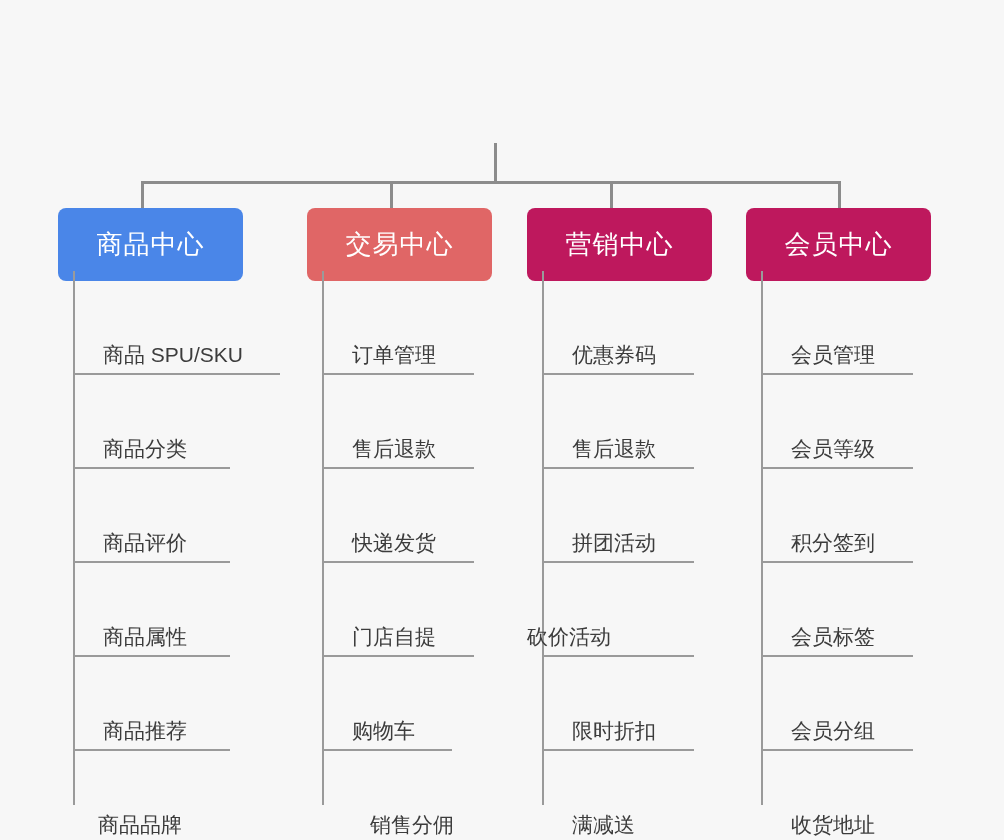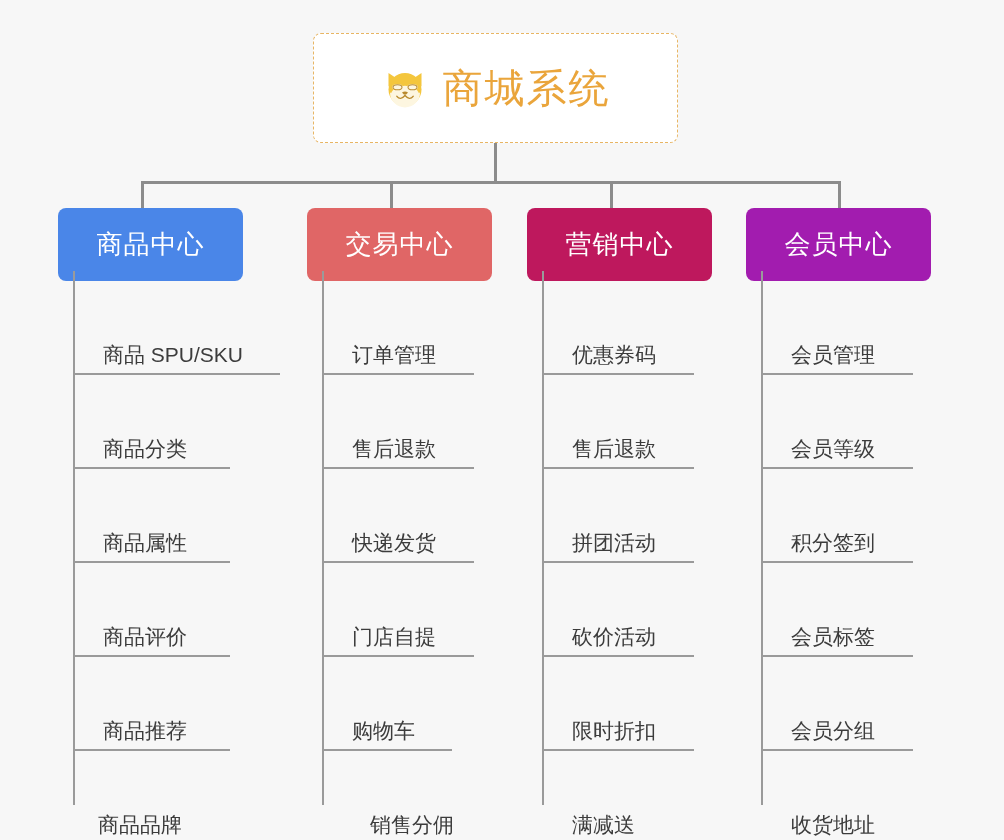--- a/index.html
+++ b/index.html
@@ -61,45 +61,20 @@
   }
   .leaf-rule{
     position:absolute;left:0;bottom:0;height:2px;background:#9a9a9a;
   }
 </style>
 </head>
 <body>
 
 <div id="stage">
 
-  <div id="root-node">
-    <div id="root-emoji">
-      <svg viewBox="0 0 64 64" width="48" height="48" aria-hidden="true">
-
-        <path d="M10 12 L10 30 L22 20 Z" fill="#f4c63d"></path>
-        <path d="M54 12 L54 30 L42 20 Z" fill="#f4c63d"></path>
-
-        <circle cx="32" cy="34" r="22" fill="#f4c63d"></circle>
-
-        <path d="M12 38 a20 20 0 0 0 40 0 q-20 10 -40 0 Z" fill="#fdf6e0"></path>
-        <ellipse cx="32" cy="42" rx="19" ry="13" fill="#fdf6e0"></ellipse>
-
-        <ellipse cx="22" cy="31" rx="7" ry="4.5" fill="#fdf6e0"></ellipse>
-        <ellipse cx="42" cy="31" rx="7" ry="4.5" fill="#fdf6e0"></ellipse>
-        <ellipse cx="22" cy="31" rx="6" ry="3.4" fill="none" stroke="#b98a2e" stroke-width="1.4"></ellipse>
-        <ellipse cx="42" cy="31" rx="6" ry="3.4" fill="none" stroke="#b98a2e" stroke-width="1.4"></ellipse>
-
-        <path d="M28 38 q4 -3 8 0 q-4 6 -8 0 Z" fill="#b98a2e"></path>
-
-        <path d="M32 42 q-6 7 -11 1" fill="none" stroke="#b98a2e" stroke-width="1.6" stroke-linecap="round"></path>
-        <path d="M32 42 q6 7 11 1" fill="none" stroke="#b98a2e" stroke-width="1.6" stroke-linecap="round"></path>
-      </svg>
-    </div>
-    <div id="root-title">商城系统</div>
-  </div>
 
   <div class="line" id="trunk"></div>
   <div class="line" id="bus"></div>
   <div class="line drop" style="left:141px;"></div>
   <div class="line drop" style="left:390px;"></div>
   <div class="line drop" style="left:610px;"></div>
   <div class="line drop" style="left:838px;"></div>
 
   <div id="columns">
       <div class="col" style="left: 58px; width: 185px;">
@@ -110,25 +85,25 @@
         <div class="leaves">
           <div class="leaf">
             <div class="leaf-label" style="margin-left: 45px;">商品 SPU/SKU</div>
             <div class="leaf-rule" style="left: 15px; width: 207px;"></div>
           </div>
           <div class="leaf">
             <div class="leaf-label" style="margin-left: 45px;">商品分类</div>
             <div class="leaf-rule" style="left: 15px; width: 157px;"></div>
           </div>
           <div class="leaf">
+            <div class="leaf-label" style="margin-left: 45px;">商品评价</div>
+            <div class="leaf-rule" style="left: 15px; width: 157px;"></div>
+          </div>
+          <div class="leaf">
             <div class="leaf-label" style="margin-left: 45px;">商品属性</div>
-            <div class="leaf-rule" style="left: 15px; width: 157px;"></div>
-          </div>
-          <div class="leaf">
-            <div class="leaf-label" style="margin-left: 45px;">商品评价</div>
             <div class="leaf-rule" style="left: 15px; width: 157px;"></div>
           </div>
           <div class="leaf">
             <div class="leaf-label" style="margin-left: 45px;">商品推荐</div>
             <div class="leaf-rule" style="left: 15px; width: 157px;"></div>
           </div>
           <div class="leaf">
             <div class="leaf-label" style="margin-left: 40px;">商品品牌</div>
             <div class="leaf-rule" style="left: 15px; width: 157px;"></div>
           </div>
@@ -178,35 +153,35 @@
           </div>
           <div class="leaf">
             <div class="leaf-label" style="margin-left: 45px;">售后退款</div>
             <div class="leaf-rule" style="left: 15px; width: 152px;"></div>
           </div>
           <div class="leaf">
             <div class="leaf-label" style="margin-left: 45px;">拼团活动</div>
             <div class="leaf-rule" style="left: 15px; width: 152px;"></div>
           </div>
           <div class="leaf">
-            <div class="leaf-label" style="margin-left: 45px;">砍价活动</div>
+            <div class="leaf-label" style="">砍价活动</div>
             <div class="leaf-rule" style="left: 15px; width: 152px;"></div>
           </div>
           <div class="leaf">
             <div class="leaf-label" style="margin-left: 45px;">限时折扣</div>
             <div class="leaf-rule" style="left: 15px; width: 152px;"></div>
           </div>
           <div class="leaf">
             <div class="leaf-label" style="margin-left: 45px;">满减送</div>
             <div class="leaf-rule" style="left: 15px; width: 130px;"></div>
           </div>
         </div>
       </div>
       <div class="col" style="left: 746px; width: 185px;">
-        <div class="cat-header" style="background: #a21caf; text-align: center;">
+        <div class="cat-header" style="background: #be185d; text-align: center;">
           <span>会员中心</span>
         </div>
         <div class="spine" style="left: 15px; height: 534px;"></div>
         <div class="leaves">
           <div class="leaf">
             <div class="leaf-label" style="margin-left: 45px;">会员管理</div>
             <div class="leaf-rule" style="left: 15px; width: 152px;"></div>
           </div>
           <div class="leaf">
             <div class="leaf-label" style="margin-left: 45px;">会员等级</div>

